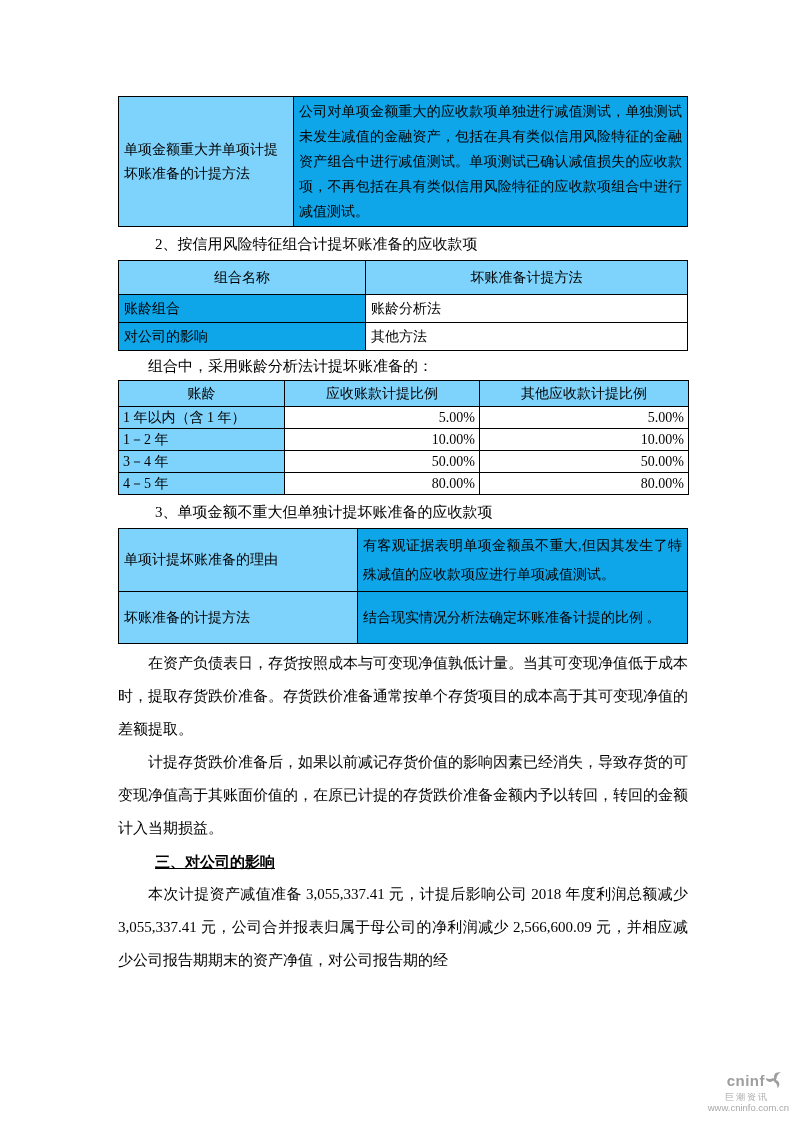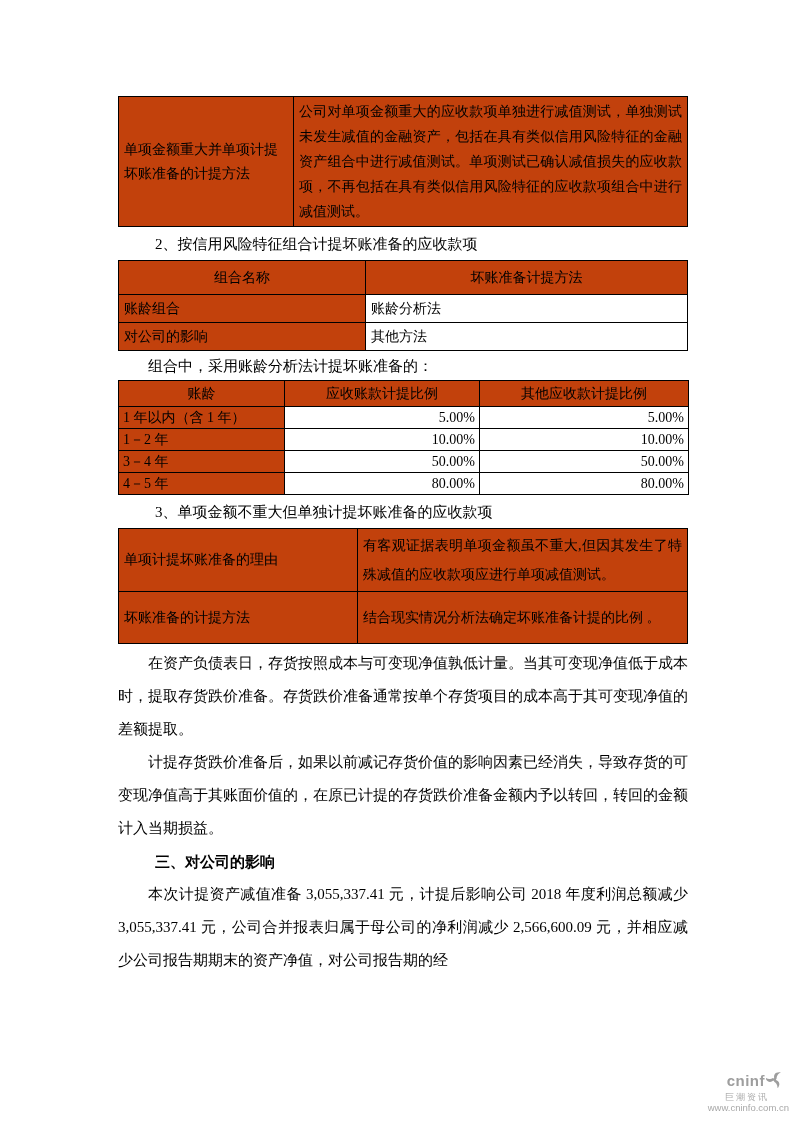--- a/index.html
+++ b/index.html
@@ -27,22 +27,22 @@
     table-layout: fixed;
   }
   td, th {
     border: 1px solid #000;
     font-size: 14px;
     font-weight: normal;
     padding: 2px 5px;
     vertical-align: middle;
     word-break: break-all;
   }
-  .bg-gray  { background: #c2410c; }
-  .bg-green { background: #c2410c; }
+  .bg-gray  { background: #7dd3fc; }
+  .bg-green { background: #0ea5e9; }
 
   
   .t1 .label-cell { width: 175px; line-height: 24px; }
   .t1 .value-cell { line-height: 25px; text-align: justify; }
 
   
   .t2 th { height: 34px; text-align: center; }
   .t2 td { height: 28px; padding: 1px 5px; }
   .t2 .label-cell { width: 247px; }
 
@@ -205,21 +205,21 @@
       <tr class="row-short">
         <td class="label-cell bg-gray">坏账准备的计提方法</td>
         <td class="value-cell bg-green">结合现实情况分析法确定坏账准备计提的比例 。</td>
       </tr>
     </tbody>
       </table>
 
     <p class="para para-first">在资产负债表日，存货按照成本与可变现净值孰低计量。当其可变现净值低于成本时，提取存货跌价准备。存货跌价准备通常按单个存货项目的成本高于其可变现净值的差额提取。</p>
     <p class="para">计提存货跌价准备后，如果以前减记存货价值的影响因素已经消失，导致存货的可变现净值高于其账面价值的，在原已计提的存货跌价准备金额内予以转回，转回的金额计入当期损益。</p>
 
-    <p class="h-bold" style="margin-top:5px; margin-bottom:4px;">三、对公司的影响</p>
+    <p class="h-bold" style="margin-top:5px; margin-bottom:4px;text-decoration:underline;">三、对公司的影响</p>
     <p class="para">本次计提资产减值准备 3,055,337.41 元，计提后影响公司 2018 年度利润总额减少 3,055,337.41 元，公司合并报表归属于母公司的净利润减少 2,566,600.09 元，并相应减少公司报告期期末的资产净值，对公司报告期的经</p>
 
   </div>
 
   <div class="logo">
     <div class="logo-brand-row">
       <span class="logo-brand">cninf</span>
       <span class="logo-swirl">
         <svg width="17" height="17" viewBox="0 0 24 24">
           <g fill="#9e9e9e">

